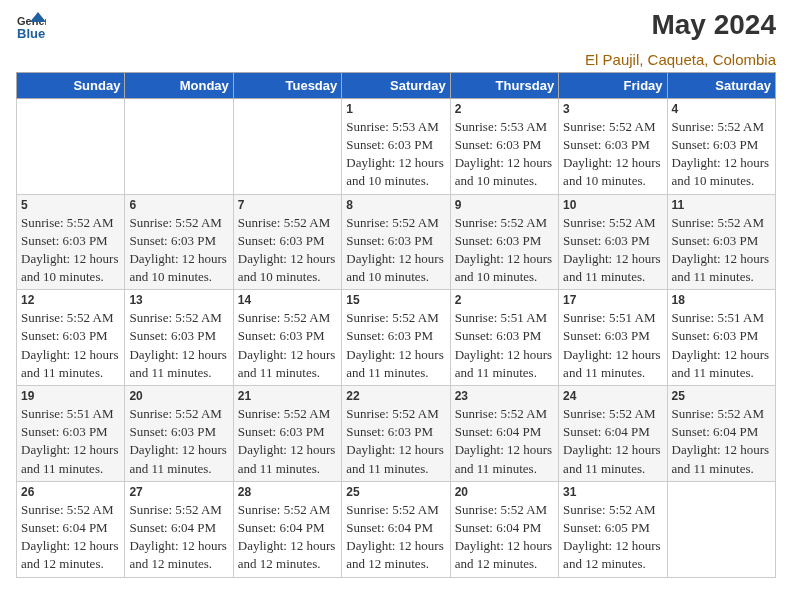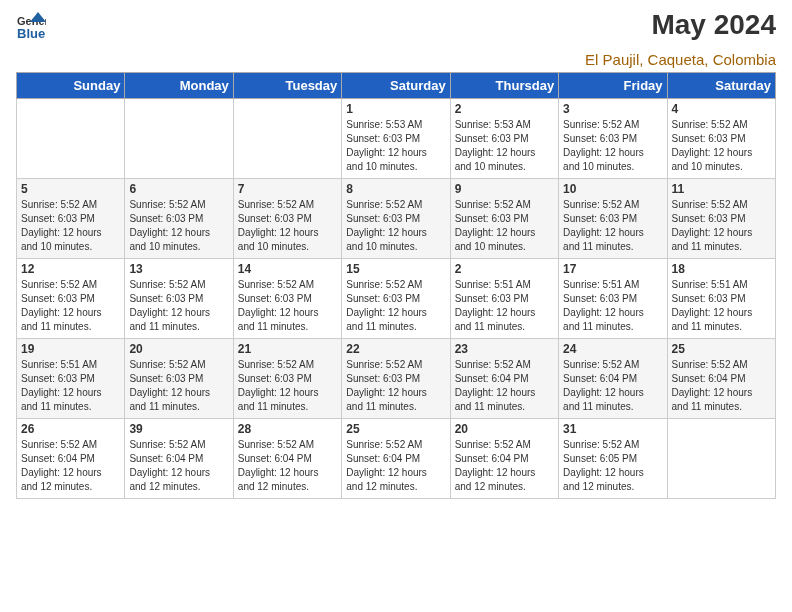--- a/index.html
+++ b/index.html
@@ -69,23 +69,24 @@
     .calendar-table tr:nth-child(even) td {
       background: #f5f5f5;
     }
     .cell-day {
       font-size: 12px;
       font-weight: bold;
       color: #333;
       margin-bottom: 2px;
     }
     .cell-info {
-      font-size: 10px;
+      font-size: 13px;
       color: #333;
       line-height: 1.4;
+      font-family: Liberation Serif, serif;
     }
     .empty-cell {
       background: #fff !important;
     }
   </style>
 </head>
 <body>
 
 <div class="page">
   <div class="header-top">
@@ -278,21 +279,21 @@
           </td>
         </tr>
         <tr>
           <td>
             <div class="cell-day">26</div>
             <div class="cell-info" style="white-space: pre-line;">Sunrise: 5:52 AM
 Sunset: 6:04 PM
 Daylight: 12 hours and 12 minutes.</div>
           </td>
           <td>
-            <div class="cell-day">39</div>
+            <div class="cell-day">27</div>
             <div class="cell-info" style="white-space: pre-line;">Sunrise: 5:52 AM
 Sunset: 6:04 PM
 Daylight: 12 hours and 12 minutes.</div>
           </td>
           <td>
             <div class="cell-day">28</div>
             <div class="cell-info" style="white-space: pre-line;">Sunrise: 5:52 AM
 Sunset: 6:04 PM
 Daylight: 12 hours and 12 minutes.</div>
           </td>

